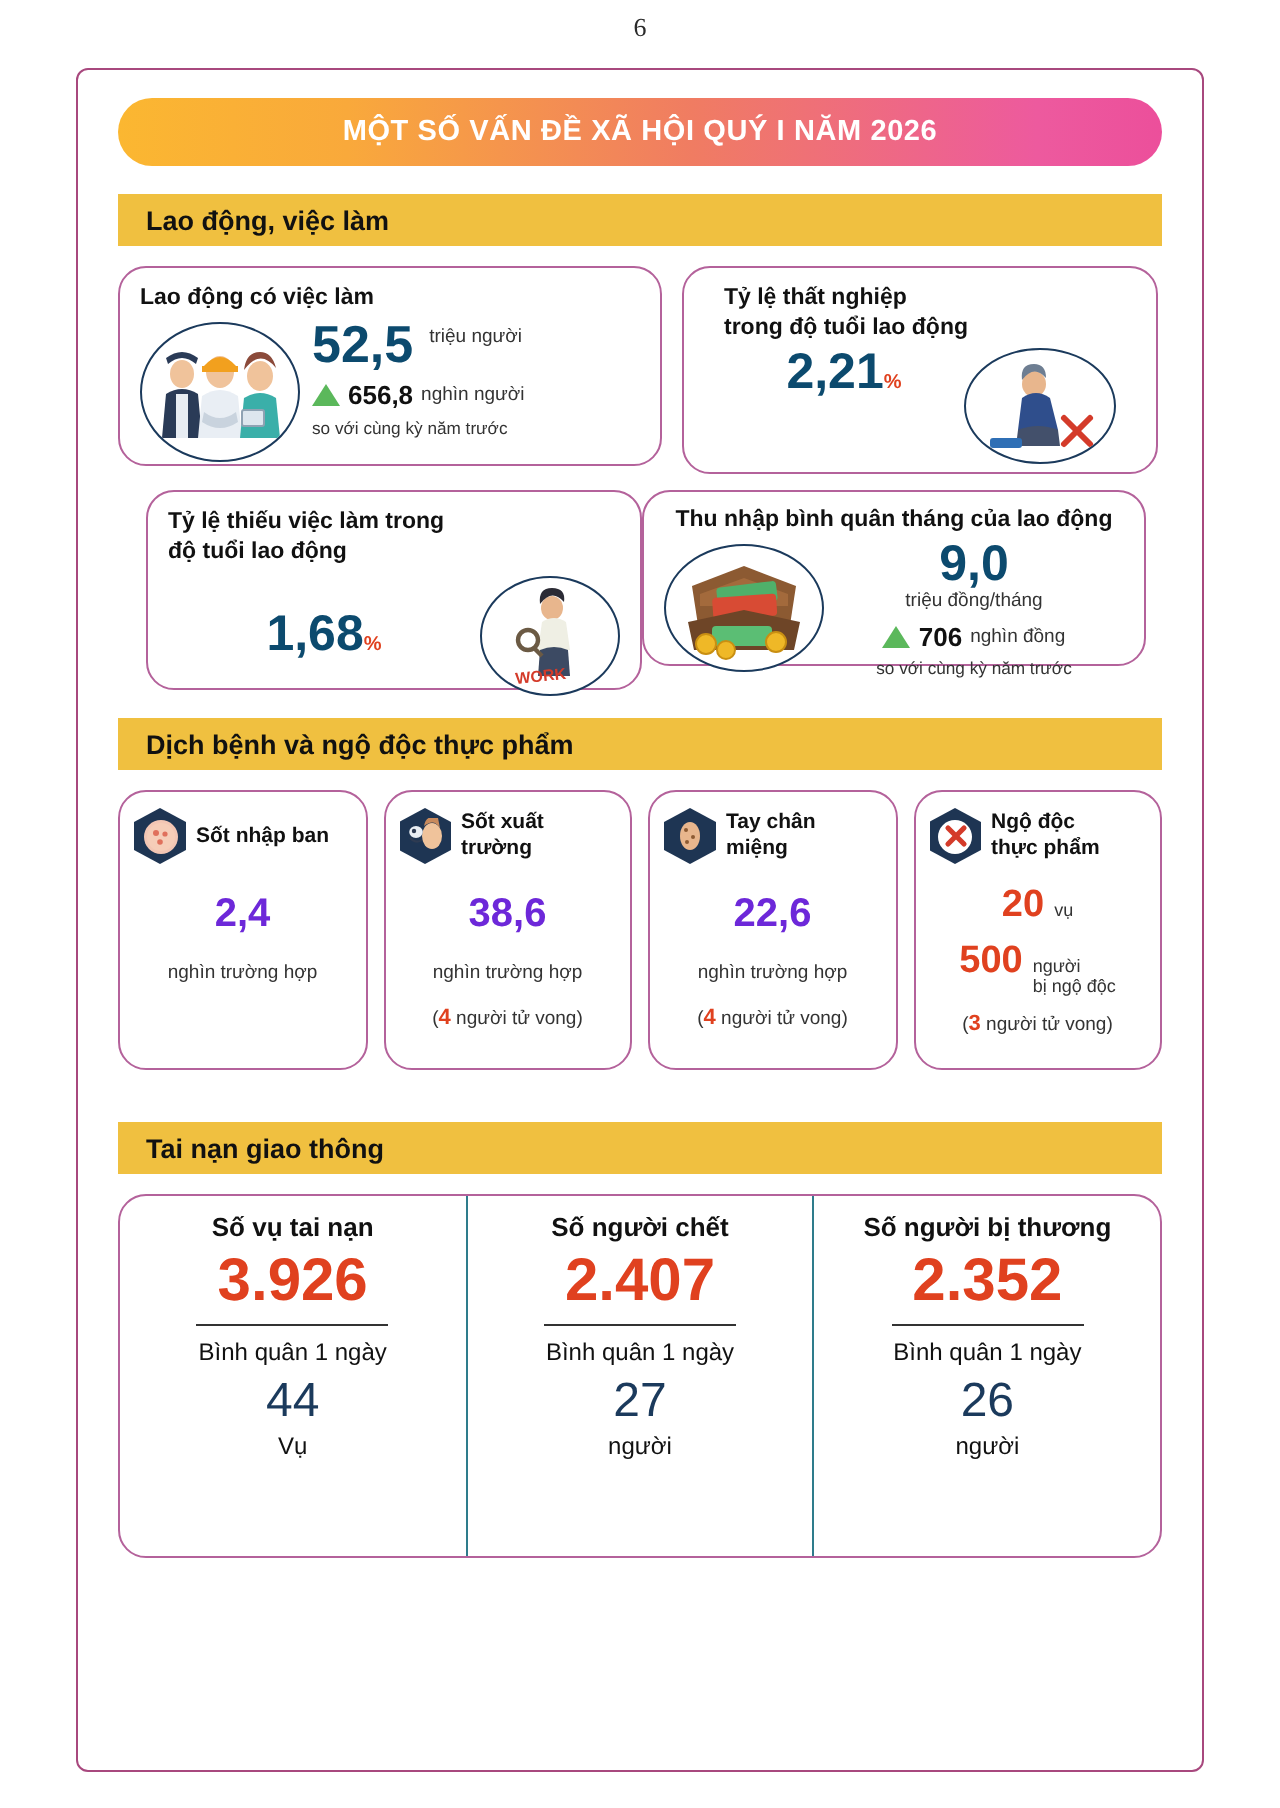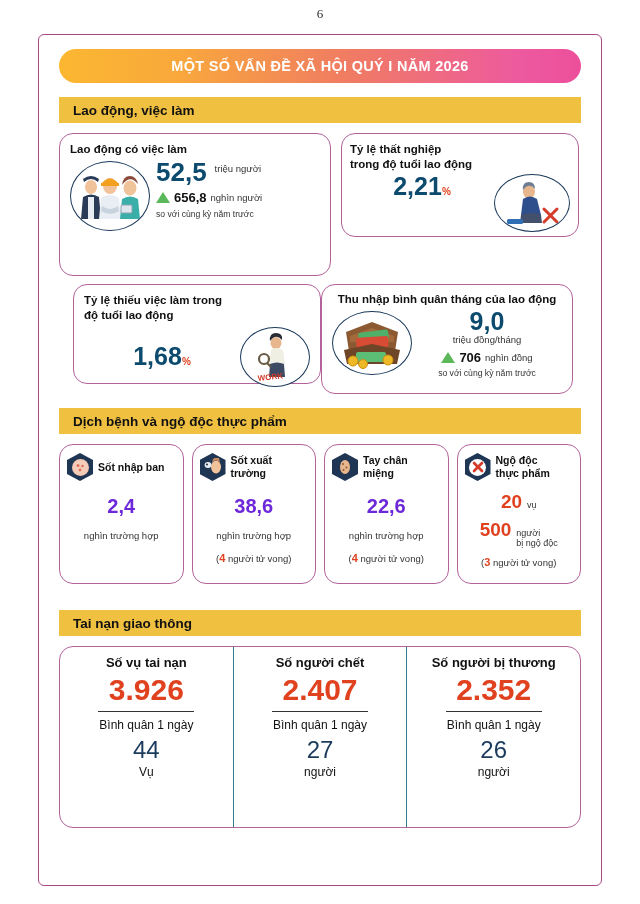--- a/index.html
+++ b/index.html
@@ -37,37 +37,37 @@
   .card{
     border:1.4px solid #B4629B;border-radius:14px;box-sizing:border-box;
     background:#fff;position:relative;
   }
   .card-title{font-weight:bold;font-size:11.5px;line-height:1.3;color:#111;}
   .red{color:#0c4a6e;font-weight:bold;}
   .small{font-size:9.5px;color:#333;}
   .tiny{font-size:8.6px;color:#333;}
   
   .labour-row1{display:flex;gap:10px;margin:0 8px;}
-  .c-jobs{width:272px;height:143px;padding:8px 10px;}
-  .c-unemp{width:238px;height:104px;padding:8px 8px;}
+  .c-jobs{width:272px;height:100px;padding:8px 10px;}
+  .c-unemp{width:238px;height:104px;padding:8px 20px;}
   .jobs-body{display:flex;align-items:flex-start;margin-top:2px;}
   .circle-ill{
     border:1.5px solid #1B3A5C;border-radius:50%;
     display:flex;align-items:center;justify-content:center;
     overflow:hidden;flex:none;background:#fff;
   }
   .jobs-num{font-size:26px;line-height:1;}
   .unit{font-size:9.5px;color:#333;}
   .delta{display:flex;align-items:center;gap:4px;margin-top:5px;}
   .tri-up{width:0;height:0;border-left:7px solid transparent;border-right:7px solid transparent;border-bottom:11px solid #5BB85B;}
   .delta-num{font-size:13px;font-weight:bold;color:#111;}
   
   .labour-row2{display:flex;margin:8px 8px 0 8px;}
   .c-under{width:248px;height:100px;padding:8px 10px;margin-left:14px;}
-  .c-income{width:252px;height:110px;padding:7px 10px;}
+  .c-income{width:252px;height:88px;padding:7px 10px;}
   .pct{font-size:10px;font-weight:bold;color:#E0411F;}
   
   .disease-row{display:flex;gap:8px;margin:0 8px;justify-content:space-between;}
   .c-dis{width:128px;height:140px;padding:8px 7px;text-align:center;}
   .hexrow{display:flex;align-items:center;gap:5px;justify-content:flex-start;}
   .hex{
     width:26px;height:28px;flex:none;background:#1E3553;
     clip-path:polygon(50% 0%,100% 25%,100% 75%,50% 100%,0% 75%,0% 25%);
     display:flex;align-items:center;justify-content:center;
   }

